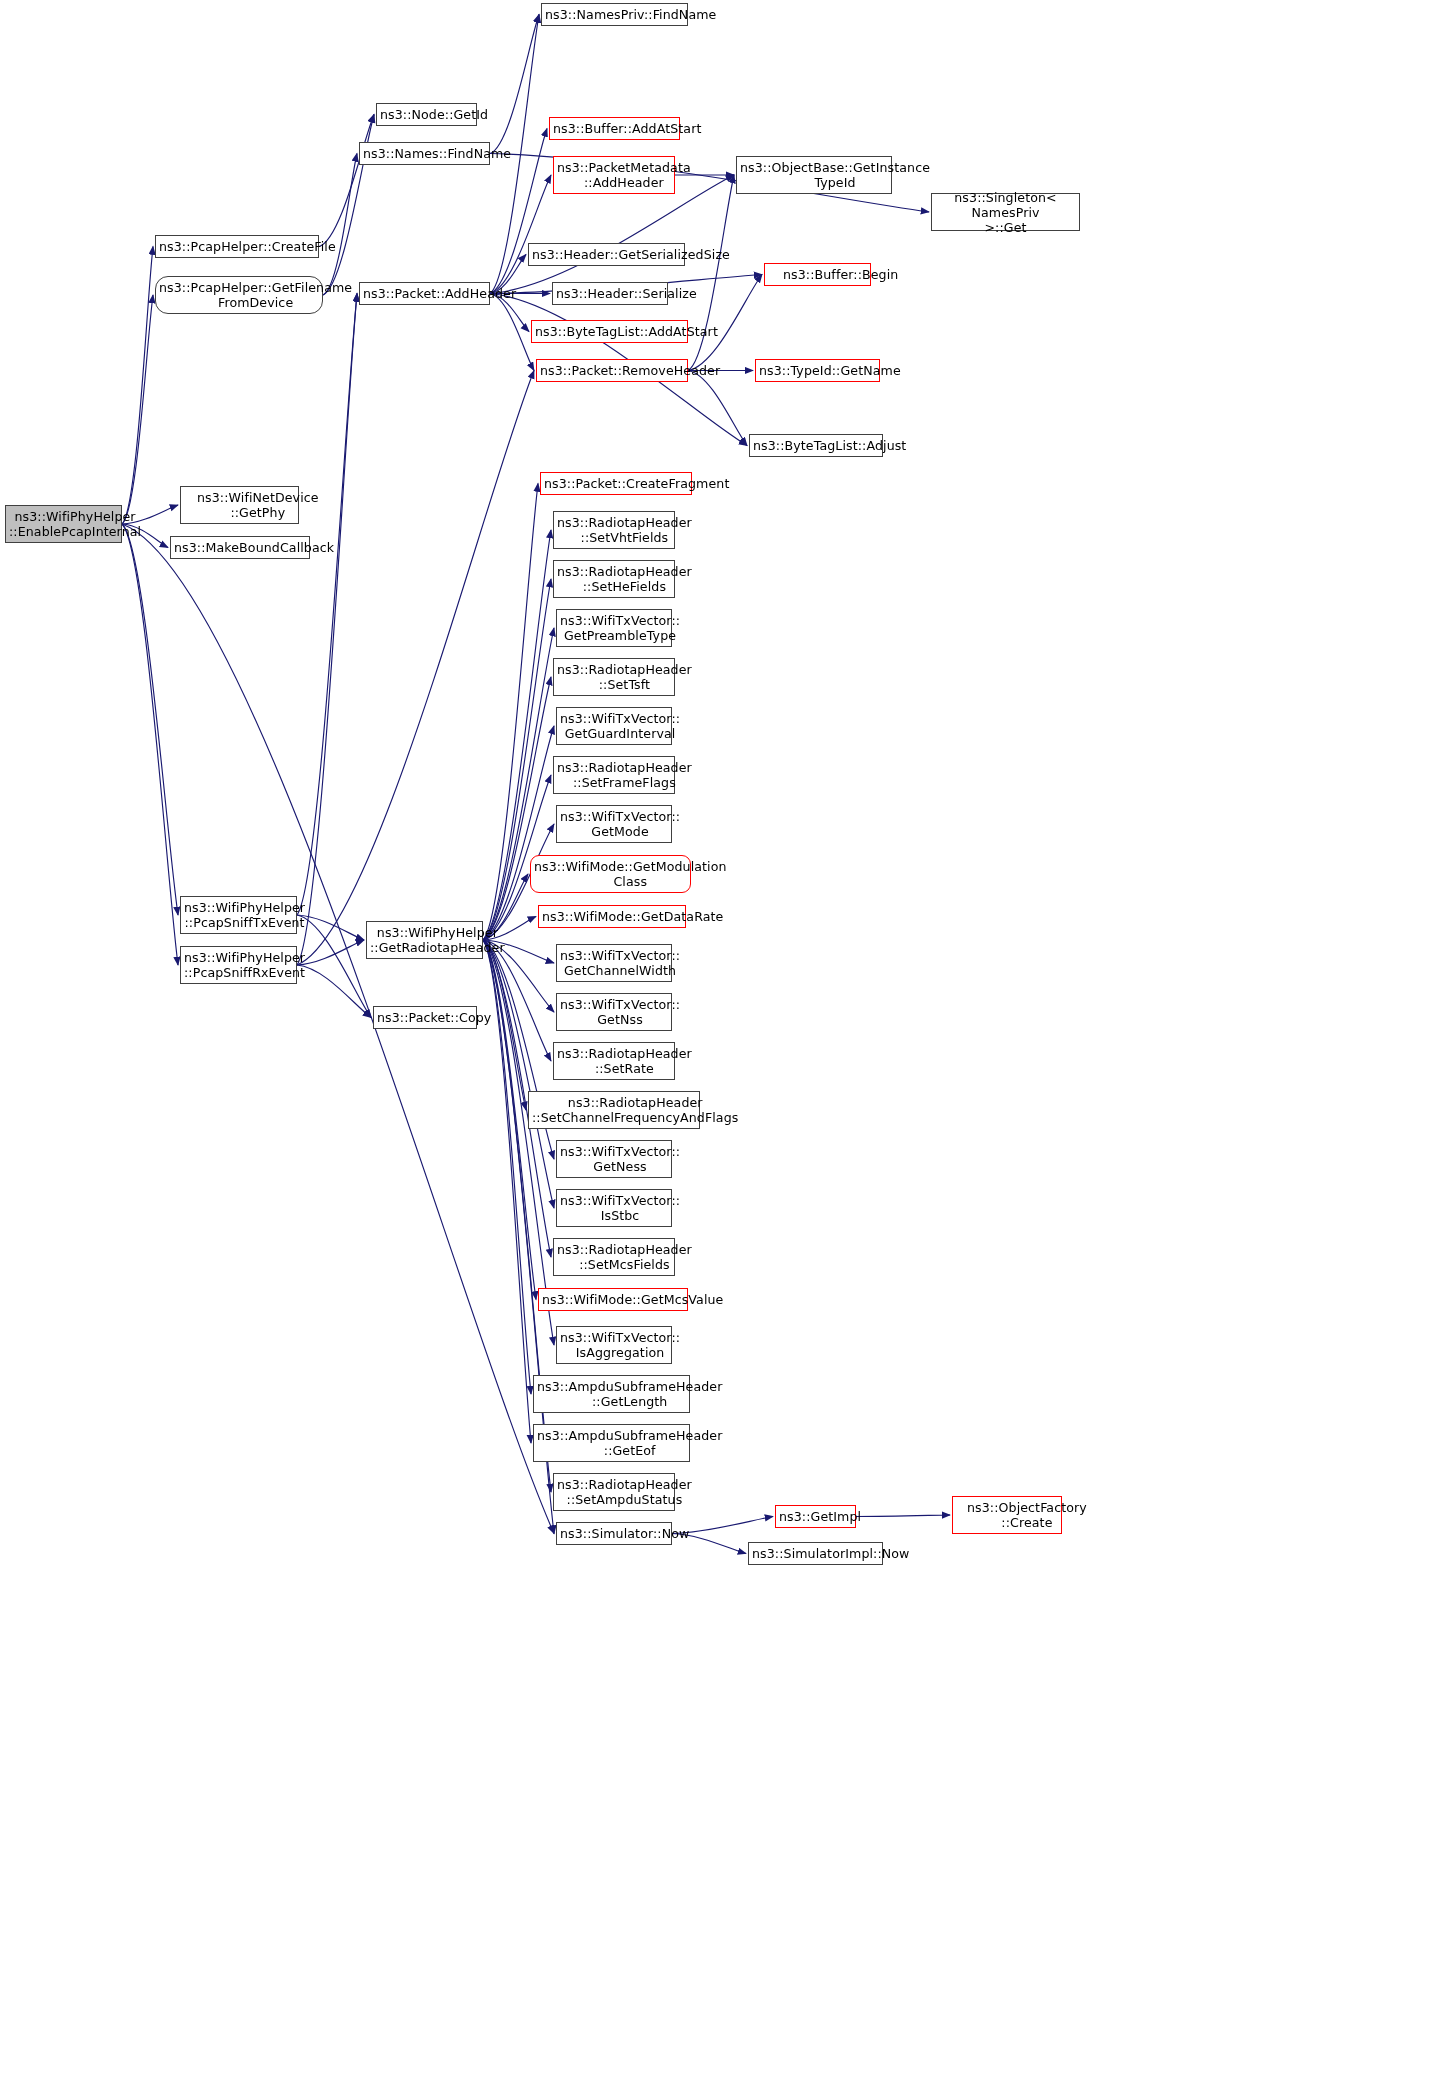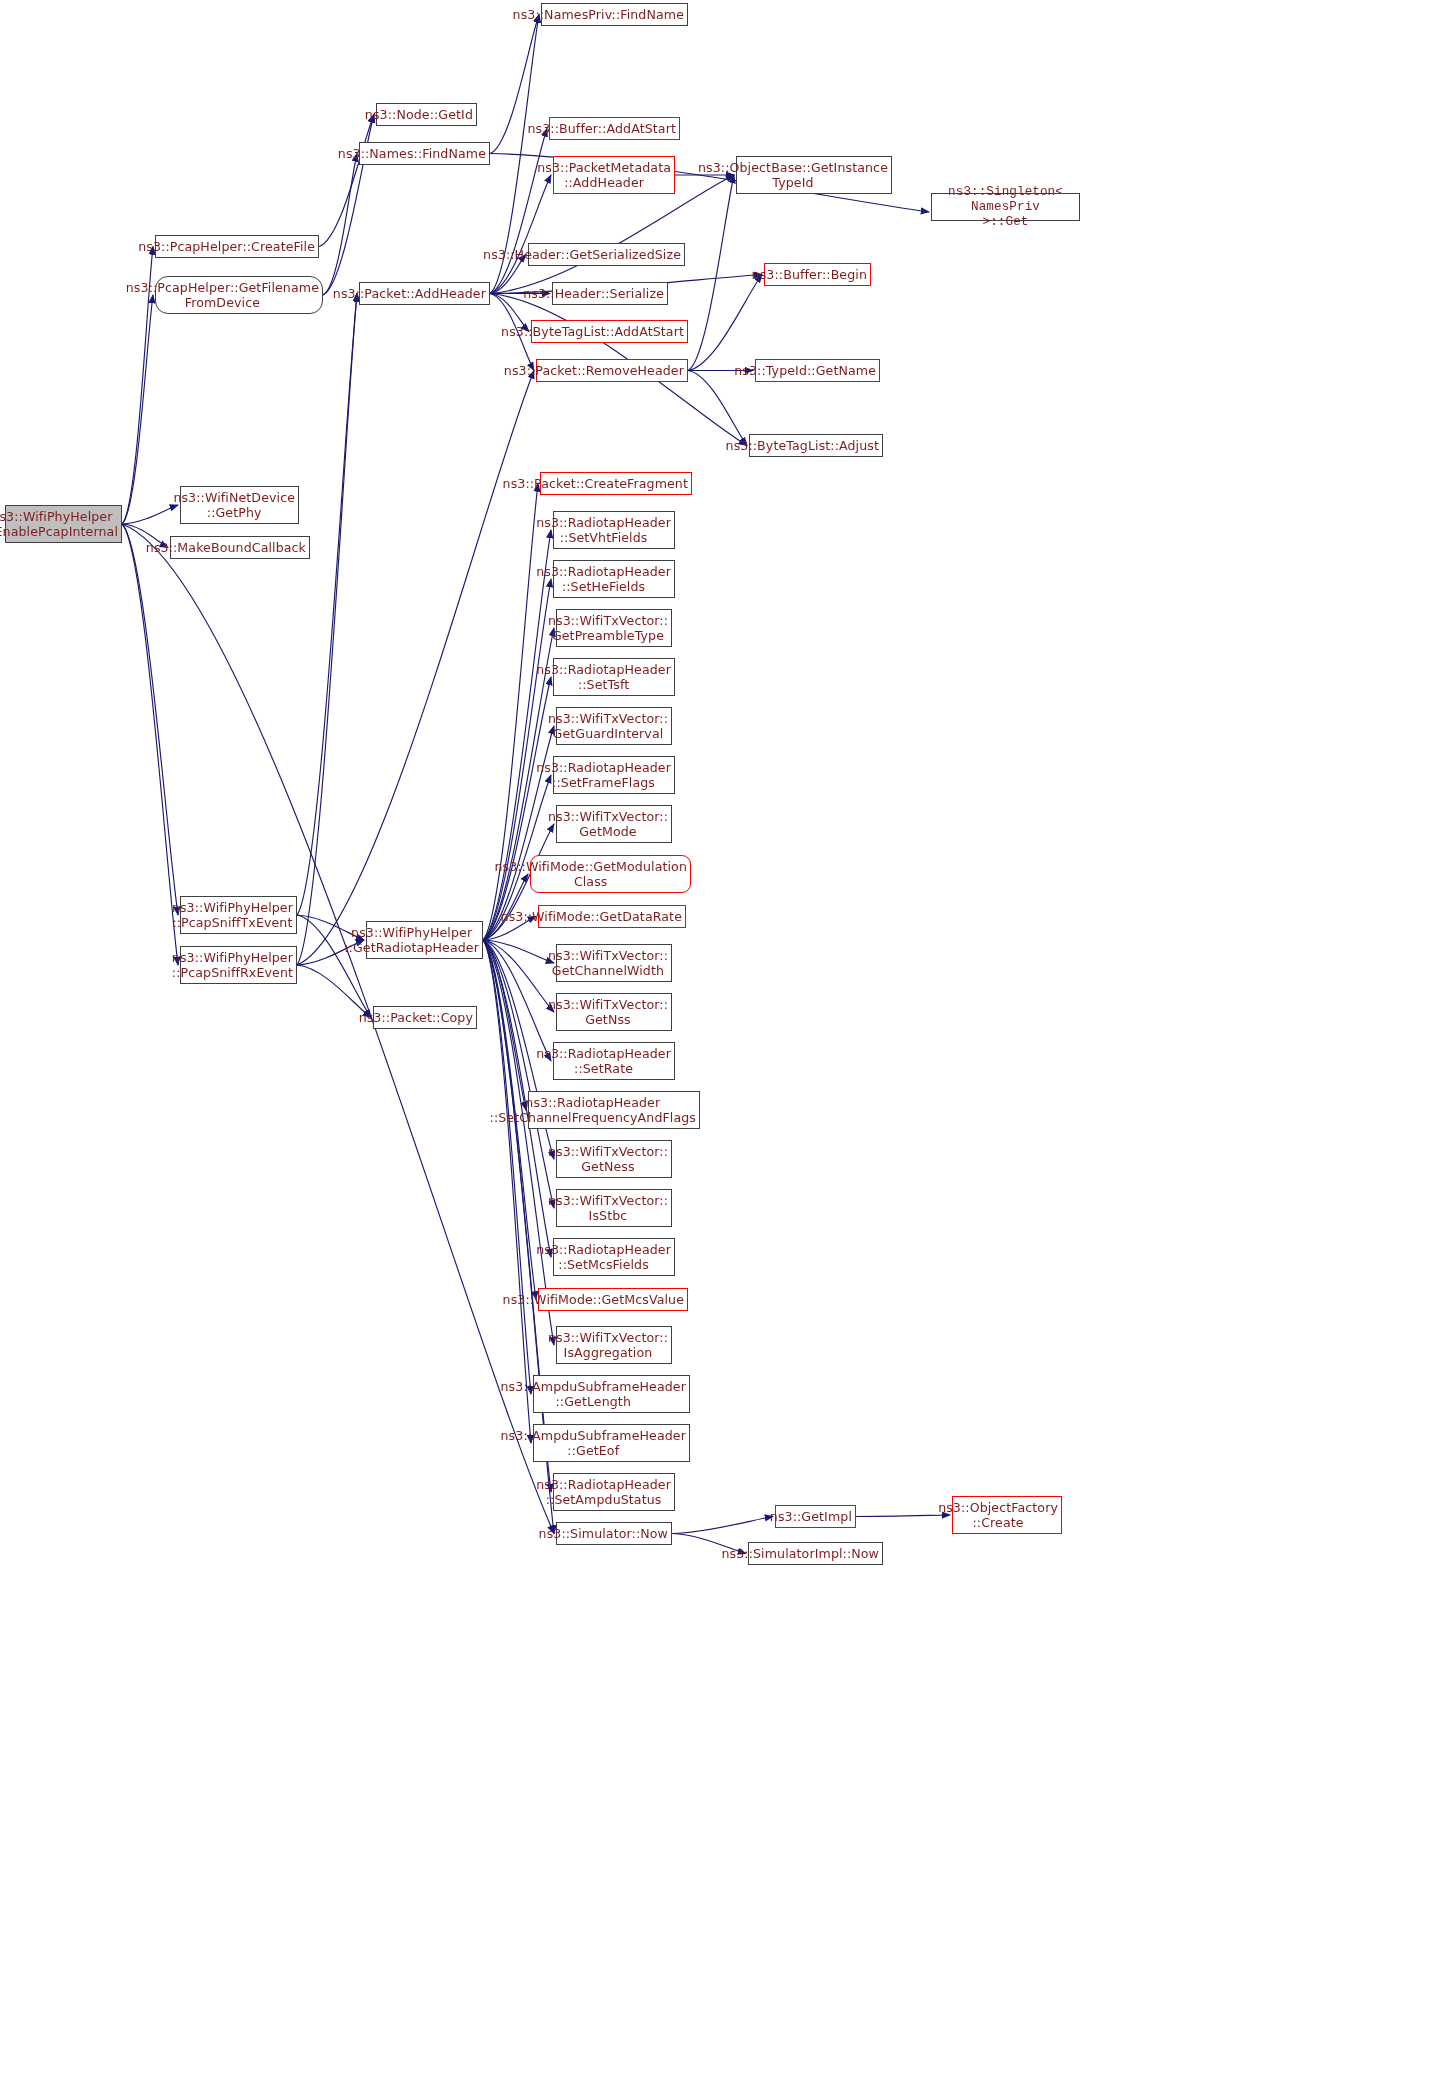--- a/index.html
+++ b/index.html
@@ -16,25 +16,25 @@
     position:absolute;
     left:0; top:0;
     width:1443px; height:2084px;
     pointer-events:none;
   }
   .node{
     position:absolute;
     box-sizing:border-box;
     display:flex;
     align-items:center;
-    justify-content:flex-end;
+    justify-content:flex-start;
     text-align:center;
     background:#ffffff;
     border:1px solid #404040;
-    color:#7f1d1d;
+    color:#000000;
     font-size:12.6px;
     line-height:15px;
     letter-spacing:0.1px;
     white-space:pre-line;
     z-index:5;
     padding:0 3px;
   }
   .node.red{ border-color:#ff0000; }
   .node.current{ background:#bfbfbf; border-color:#404040; }
   .node .lbl{ pointer-events:none; }
@@ -137,21 +137,21 @@
 ::AddHeader</span></div>
       <div class="node" style="left: 528px; top: 243px; width: 157px; height: 23px;"><span class="lbl">ns3::Header::GetSerializedSize</span></div>
       <div class="node" style="left: 552px; top: 282px; width: 116px; height: 23px;"><span class="lbl">ns3::Header::Serialize</span></div>
       <div class="node red" style="left: 531px; top: 320px; width: 157px; height: 23px;"><span class="lbl">ns3::ByteTagList::AddAtStart</span></div>
       <div class="node red" style="left: 536px; top: 359px; width: 152px; height: 23px;"><span class="lbl">ns3::Packet::RemoveHeader</span></div>
       <div class="node" style="left: 736px; top: 156px; width: 156px; height: 38px;"><span class="lbl">ns3::ObjectBase::GetInstance
 TypeId</span></div>
       <div class="node red" style="left: 764px; top: 263px; width: 107px; height: 23px; padding-left: 18px;"><span class="lbl">ns3::Buffer::Begin</span></div>
       <div class="node red" style="left: 755px; top: 359px; width: 125px; height: 23px;"><span class="lbl">ns3::TypeId::GetName</span></div>
       <div class="node" style="left: 749px; top: 434px; width: 134px; height: 23px;"><span class="lbl">ns3::ByteTagList::Adjust</span></div>
-      <div class="node" style="left: 931px; top: 193px; width: 149px; height: 28px; font-family: Liberation Mono, monospace;"><span class="lbl">ns3::Singleton&lt; NamesPriv
+      <div class="node" style="left: 931px; top: 193px; width: 149px; height: 38px;"><span class="lbl">ns3::Singleton&lt; NamesPriv
 &gt;::Get</span></div>
       <div class="node red" style="left: 540px; top: 472px; width: 152px; height: 23px;"><span class="lbl">ns3::Packet::CreateFragment</span></div>
       <div class="node" style="left: 553px; top: 511px; width: 122px; height: 38px;"><span class="lbl">ns3::RadiotapHeader
 ::SetVhtFields</span></div>
       <div class="node" style="left: 553px; top: 560px; width: 122px; height: 38px;"><span class="lbl">ns3::RadiotapHeader
 ::SetHeFields</span></div>
       <div class="node" style="left: 556px; top: 609px; width: 116px; height: 38px;"><span class="lbl">ns3::WifiTxVector::
 GetPreambleType</span></div>
       <div class="node" style="left: 553px; top: 658px; width: 122px; height: 38px;"><span class="lbl">ns3::RadiotapHeader
 ::SetTsft</span></div>

